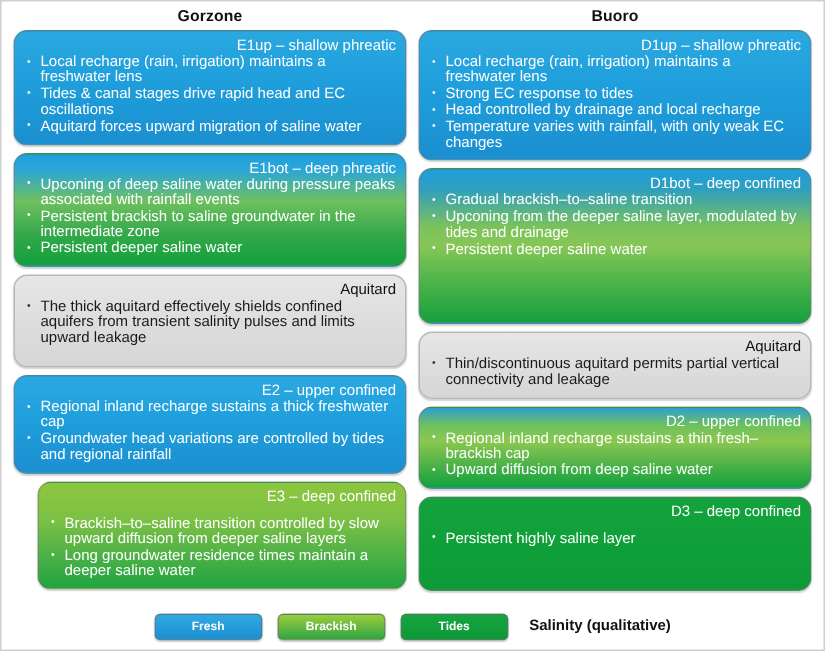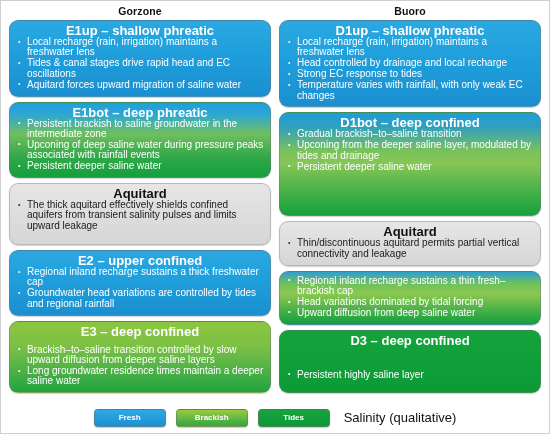--- a/index.html
+++ b/index.html
@@ -50,23 +50,23 @@
     position: relative;
     border-radius: 9px;
     box-sizing: border-box;
     padding: 4px 6px 5px 6px;
     margin-bottom: 5px;
     overflow: hidden;
     border: 1px solid rgba(120,120,120,.45);
     box-shadow: 0 1px 1px rgba(0,0,0,.18);
   }
   .panel .p-title {
-    text-align: center;
-    font-size: 13px;
-    font-weight: bold;
+    text-align: right;
+    font-size: 10px;
+    font-weight: normal;
     line-height: 11px;
     margin-bottom: 1px;
   }
   .panel ul {
     list-style: none;
     margin: 0;
     padding: 0;
   }
   .panel li {
     position: relative;
@@ -156,22 +156,22 @@
   .chip-fresh {
     background: linear-gradient(180deg,#2fa9e2 0%,#1d8fd2 100%);
   }
   .chip-brackish {
     background: linear-gradient(180deg,#9ccb3c 0%,#2fa646 100%);
   }
   .chip-saline {
     background: linear-gradient(180deg,#17a440 0%,#0d9a36 100%);
   }
   .legend-caption {
-    font-size: 13px;
-    font-weight: normal;
+    font-size: 10px;
+    font-weight: bold;
     color: #111111;
     margin-left: 4px;
     line-height: 10px;
   }
 </style>
 </head>
 <body>
 
 <div id="figure">
 
@@ -185,59 +185,59 @@
         <ul>
           <li>Local recharge (rain, irrigation) maintains a freshwater lens</li>
           <li>Tides &amp; canal stages drive rapid head and EC oscillations</li>
           <li>Aquitard forces upward migration of saline water</li>
         </ul>
       </div>
 
       <div class="panel t-fresh-to-saline">
         <div class="p-title">E1bot – deep phreatic</div>
         <ul>
+          <li>Upconing of deep saline water during pressure peaks associated with rainfall events</li>
           <li>Persistent brackish to saline groundwater in the intermediate zone</li>
-          <li>Upconing of deep saline water during pressure peaks associated with rainfall events</li>
           <li>Persistent deeper saline water</li>
         </ul>
       </div>
 
       <div class="panel t-aquitard" style="min-height:62px;">
         <div class="p-title">Aquitard</div>
         <ul>
           <li>The thick aquitard effectively shields confined aquifers from transient salinity pulses and limits upward leakage</li>
         </ul>
       </div>
 
       <div class="panel t-fresh">
         <div class="p-title">E2 – upper confined</div>
         <ul>
           <li>Regional inland recharge sustains a thick freshwater cap</li>
           <li>Groundwater head variations are controlled by tides and regional rainfall</li>
         </ul>
       </div>
 
-      <div class="panel t-brackish" style="min-height:63px;">
+      <div class="panel t-brackish" style="min-height:63px;margin-left:16px;">
         <div class="p-title" style="margin-bottom:8px;">E3 – deep confined</div>
         <ul>
           <li>Brackish–to–saline transition controlled by slow upward diffusion from deeper saline layers</li>
           <li>Long groundwater residence times maintain a deeper saline water</li>
         </ul>
       </div>
     </div>
 
     <div class="column">
       <div class="col-title">Buoro</div>
 
       <div class="panel t-fresh">
         <div class="p-title">D1up – shallow phreatic</div>
         <ul>
           <li>Local recharge (rain, irrigation) maintains a freshwater lens</li>
+          <li>Strong EC response to tides</li>
           <li>Head controlled by drainage and local recharge</li>
-          <li>Strong EC response to tides</li>
           <li>Temperature varies with rainfall, with only weak EC changes</li>
         </ul>
       </div>
 
       <div class="panel t-fresh-to-saline-long" style="min-height:104px;">
         <div class="p-title">D1bot – deep confined</div>
         <ul>
           <li>Gradual brackish–to–saline transition</li>
           <li>Upconing from the deeper saline layer, modulated by tides and drainage</li>
           <li>Persistent deeper saline water</li>
@@ -245,29 +245,29 @@
       </div>
 
       <div class="panel t-aquitard">
         <div class="p-title">Aquitard</div>
         <ul>
           <li>Thin/discontinuous aquitard permits partial vertical connectivity and leakage</li>
         </ul>
       </div>
 
       <div class="panel t-brackish-to-saline">
+        <div class="p-title">D2 – upper confined</div>
         <ul>
           <li>Regional inland recharge sustains a thin fresh–brackish cap</li>
-          <li>Head variations dominated by tidal forcing</li>
           <li>Upward diffusion from deep saline water</li>
         </ul>
       </div>
 
       <div class="panel t-saline" style="min-height:63px;">
-        <div class="p-title" style="margin-bottom:24px;">D3 – deep confined</div>
+        <div class="p-title" style="margin-bottom:8px;">D3 – deep confined</div>
         <ul>
           <li>Persistent highly saline layer</li>
         </ul>
       </div>
     </div>
   </div>
 
   <div class="legend">
     <span class="chip chip-fresh">Fresh</span>
     <span class="chip chip-brackish">Brackish</span>

